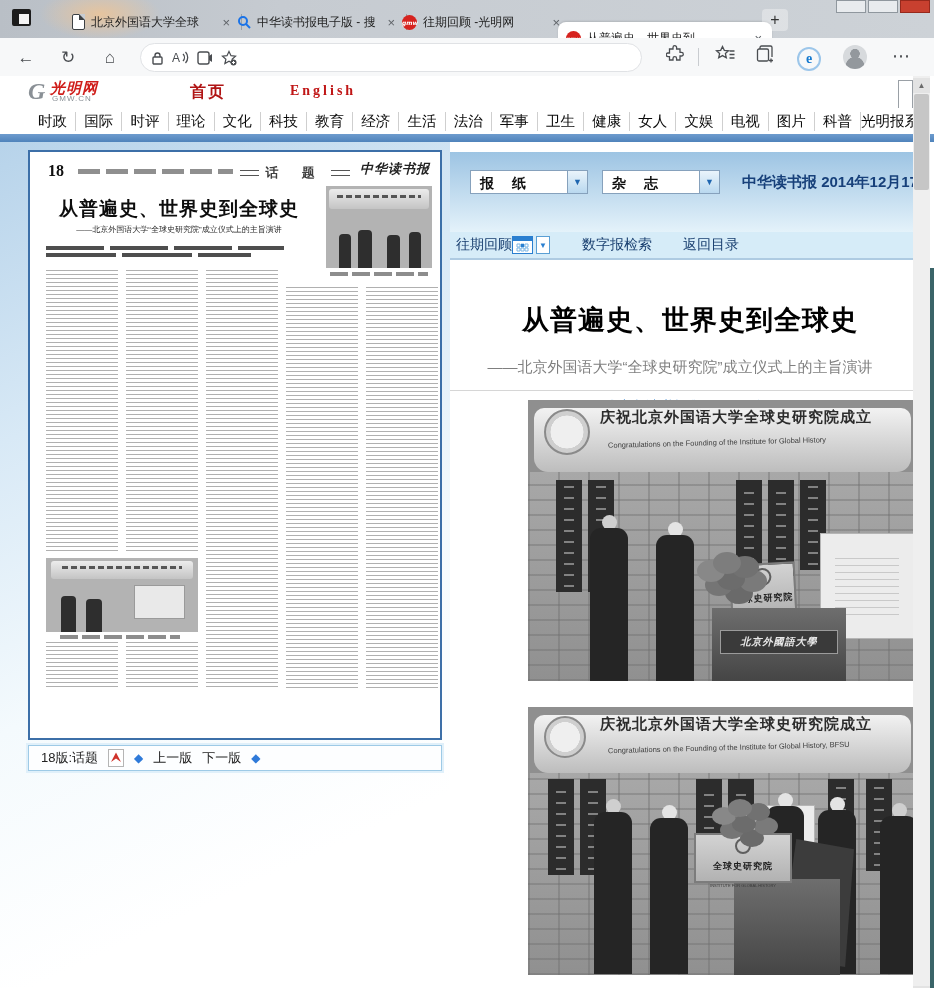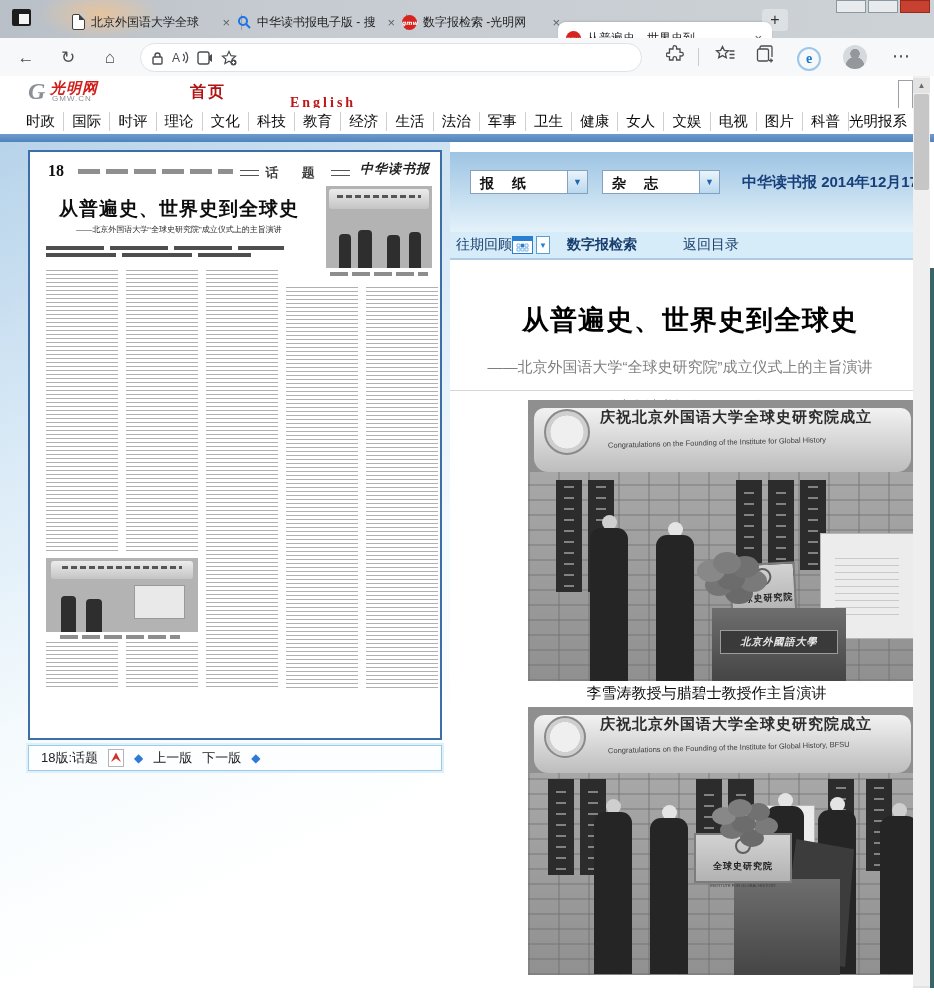--- a/index.html
+++ b/index.html
@@ -45,24 +45,24 @@
                radial-gradient(circle at 50% 88%,#93989d 0 9px,rgba(0,0,0,0) 9.5px),#d7dadd;}
   .iecirc{display:inline-block;width:20px;height:20px;border-radius:50%;border:2px solid #9cc6ea;
     color:#1479cf;font:bold 14px "Liberation Serif",serif;line-height:19px;}
 
   
   .siteheader{left:0;top:76px;width:934px;height:32px;background:#fff;}
   .logo-g{left:28px;top:2px;font:italic bold 24px "Liberation Serif",serif;color:#8a9096;}
   .logo-cn{left:50px;top:3px;font:italic bold 15px "Liberation Serif",serif;color:#cf1d1a;letter-spacing:1px;}
   .logo-sub{left:52px;top:18px;font-size:8px;color:#8a9096;letter-spacing:1px;}
   .hdr-home{left:190px;top:6px;font:bold 16px "Liberation Serif",serif;color:#b01414;letter-spacing:2px;}
-  .hdr-eng{left:290px;top:7px;font:bold 14px "Liberation Serif",serif;color:#c01616;letter-spacing:3px;margin-top:12px;}
+  .hdr-eng{left:290px;top:7px;font:bold 14px "Liberation Serif",serif;color:#c01616;letter-spacing:3px;}
   .mini-box{left:898px;top:80px;width:15px;height:32px;background:#fff;border:1px solid #9aa0a6;box-sizing:border-box;}
 
-  .nav{left:4px;top:108px;width:913px;height:26px;background:#fff;display:flex;align-items:center;padding:0 10px 0 14px;box-sizing:border-box;}
+  .nav{left:16px;top:108px;width:913px;height:26px;background:#fff;display:flex;align-items:center;padding:0 10px 0 14px;box-sizing:border-box;}
   .nav-item{flex:1;text-align:center;font-size:14.5px;color:#0a0a0a;white-space:nowrap;}
   .nav-item + .nav-item{border-left:1px solid #cfcfcf;}
   .bluebar{left:0;top:134px;width:934px;height:8px;background:linear-gradient(#6e9cce,#4f83bb);}
 
   
   .left-bg{left:0;top:142px;width:450px;height:866px;
     background:linear-gradient(155deg,#b7d3ea 0%,#d8e9f6 28%,#f4fafd 55%,#ffffff 80%);}
   .paper{left:28px;top:150px;width:414px;height:590px;background:#fff;border:2px solid #3c6fa8;box-sizing:border-box;}
   .p18{left:18px;top:10px;font:bold 16px "Liberation Serif",serif;color:#111;}
   .p-headbars{left:48px;top:17px;width:155px;height:5px;
@@ -170,21 +170,21 @@
       <svg class="ticon-search" viewBox="0 0 14 14">
         <circle cx="6" cy="6" r="4" fill="none" stroke="#1a73e8" stroke-width="2"></circle>
         <line x1="9" y1="9" x2="13" y2="13" stroke="#1a73e8" stroke-width="2"></line>
       </svg>
       <span class="tlabel">中华读书报电子版 - 搜</span>
       <span class="tclose">×</span>
       <span class="sep"></span>
     </div>
     <div class="abs tab" style="left:394px;width:160px;">
       <span class="ticon-gmw">gmw</span>
-      <span class="tlabel">数字报检索 -光明网</span>
+      <span class="tlabel">往期回顾 -光明网</span>
       <span class="tclose">×</span>
     </div>
     <div class="abs tab active" style="left:558px;width:198px;margin-top:16px;">
       <span class="ticon-gmw">gmw</span>
       <span class="tlabel">从普遍史、世界史到</span>
       <span class="tclose">×</span>
     </div>
     <div class="abs newtab">+</div>
 
     <div class="abs winbtns">
@@ -346,21 +346,21 @@
 
     <div class="abs rp-links">
       <a class="abs rp-link" style="left:6px;">往期回顾</a>
       <svg class="abs" style="left:62px;top:4px;" width="21" height="18" viewBox="0 0 21 18">
         <rect x=".5" y=".5" width="20" height="17" fill="#fff" stroke="#2a7fd0"></rect>
         <rect x=".5" y=".5" width="20" height="4.5" fill="#2a7fd0"></rect>
         <path d="M5 8h3v3H5zM9 8h3v3H9zM13 8h3v3h-3zM5 12h3v3H5zM9 12h3v3H9zM13 12h3v3h-3z" fill="none" stroke="#7db6e4"></path>
         <rect x="9" y="8" width="3" height="3" fill="#2a7fd0"></rect>
       </svg>
       <span class="abs cal-btn">▼</span>
-      <a class="abs rp-link" style="left:117px;font-weight:bold;">数字报检索</a>
+      <a class="abs rp-link" style="left:132px;">数字报检索</a>
       <a class="abs rp-link" style="left:233px;">返回目录</a>
     </div>
 
     <div class="abs art-title">从普遍史、世界史到全球史</div>
     <div class="abs art-sub">——北京外国语大学“全球史研究院”成立仪式上的主旨演讲</div>
     <div class="abs art-hr"></div>
     <div class="abs art-meta">《 中华读书报 》（ 2014年12月17日</div>
 
     <div class="abs photo" style="left:78px;top:258px;width:385px;height:281px;">
       <div class="ph-banner"></div>
@@ -384,21 +384,20 @@
       </div>
       <div class="plaque" style="left:202px;top:163px;width:66px;height:52px;transform:rotate(-3deg);">
         <span class="ring"></span>
         <span class="cnn">全球史研究院</span>
       </div>
       <div class="podium" style="left:140px;top:208px;width:134px;height:73px;">
         <div class="pod-sign" style="top:22px;height:22px;line-height:22px;">北京外國語大學</div>
       </div>
       <div class="blob" style="left:185px;top:152px;"></div>
     </div>
-    <div class="ph-cap abs" style="left:78px;top:542px;width:357px;">李雪涛教授与腊碧士教授作主旨演讲</div>
 
     <div class="abs photo" style="left:78px;top:565px;width:385px;height:268px;">
       <div class="ph-banner" style="height:58px;"></div>
       <div class="ph-seal" style="width:38px;height:38px;"></div>
       <div class="ph-cn">庆祝北京外国语大学全球史研究院成立</div>
       <div class="ph-en" style="top:36px;">Congratulations on the Founding of the Institute for Global History, BFSU</div>
       <div class="ph-wall" style="top:66px;"></div>
       <div class="pp" style="left:20px;top:72px;height:96px;"></div>
       <div class="pp" style="left:52px;top:72px;height:96px;"></div>
       <div class="pp" style="left:168px;top:72px;height:88px;"></div>

